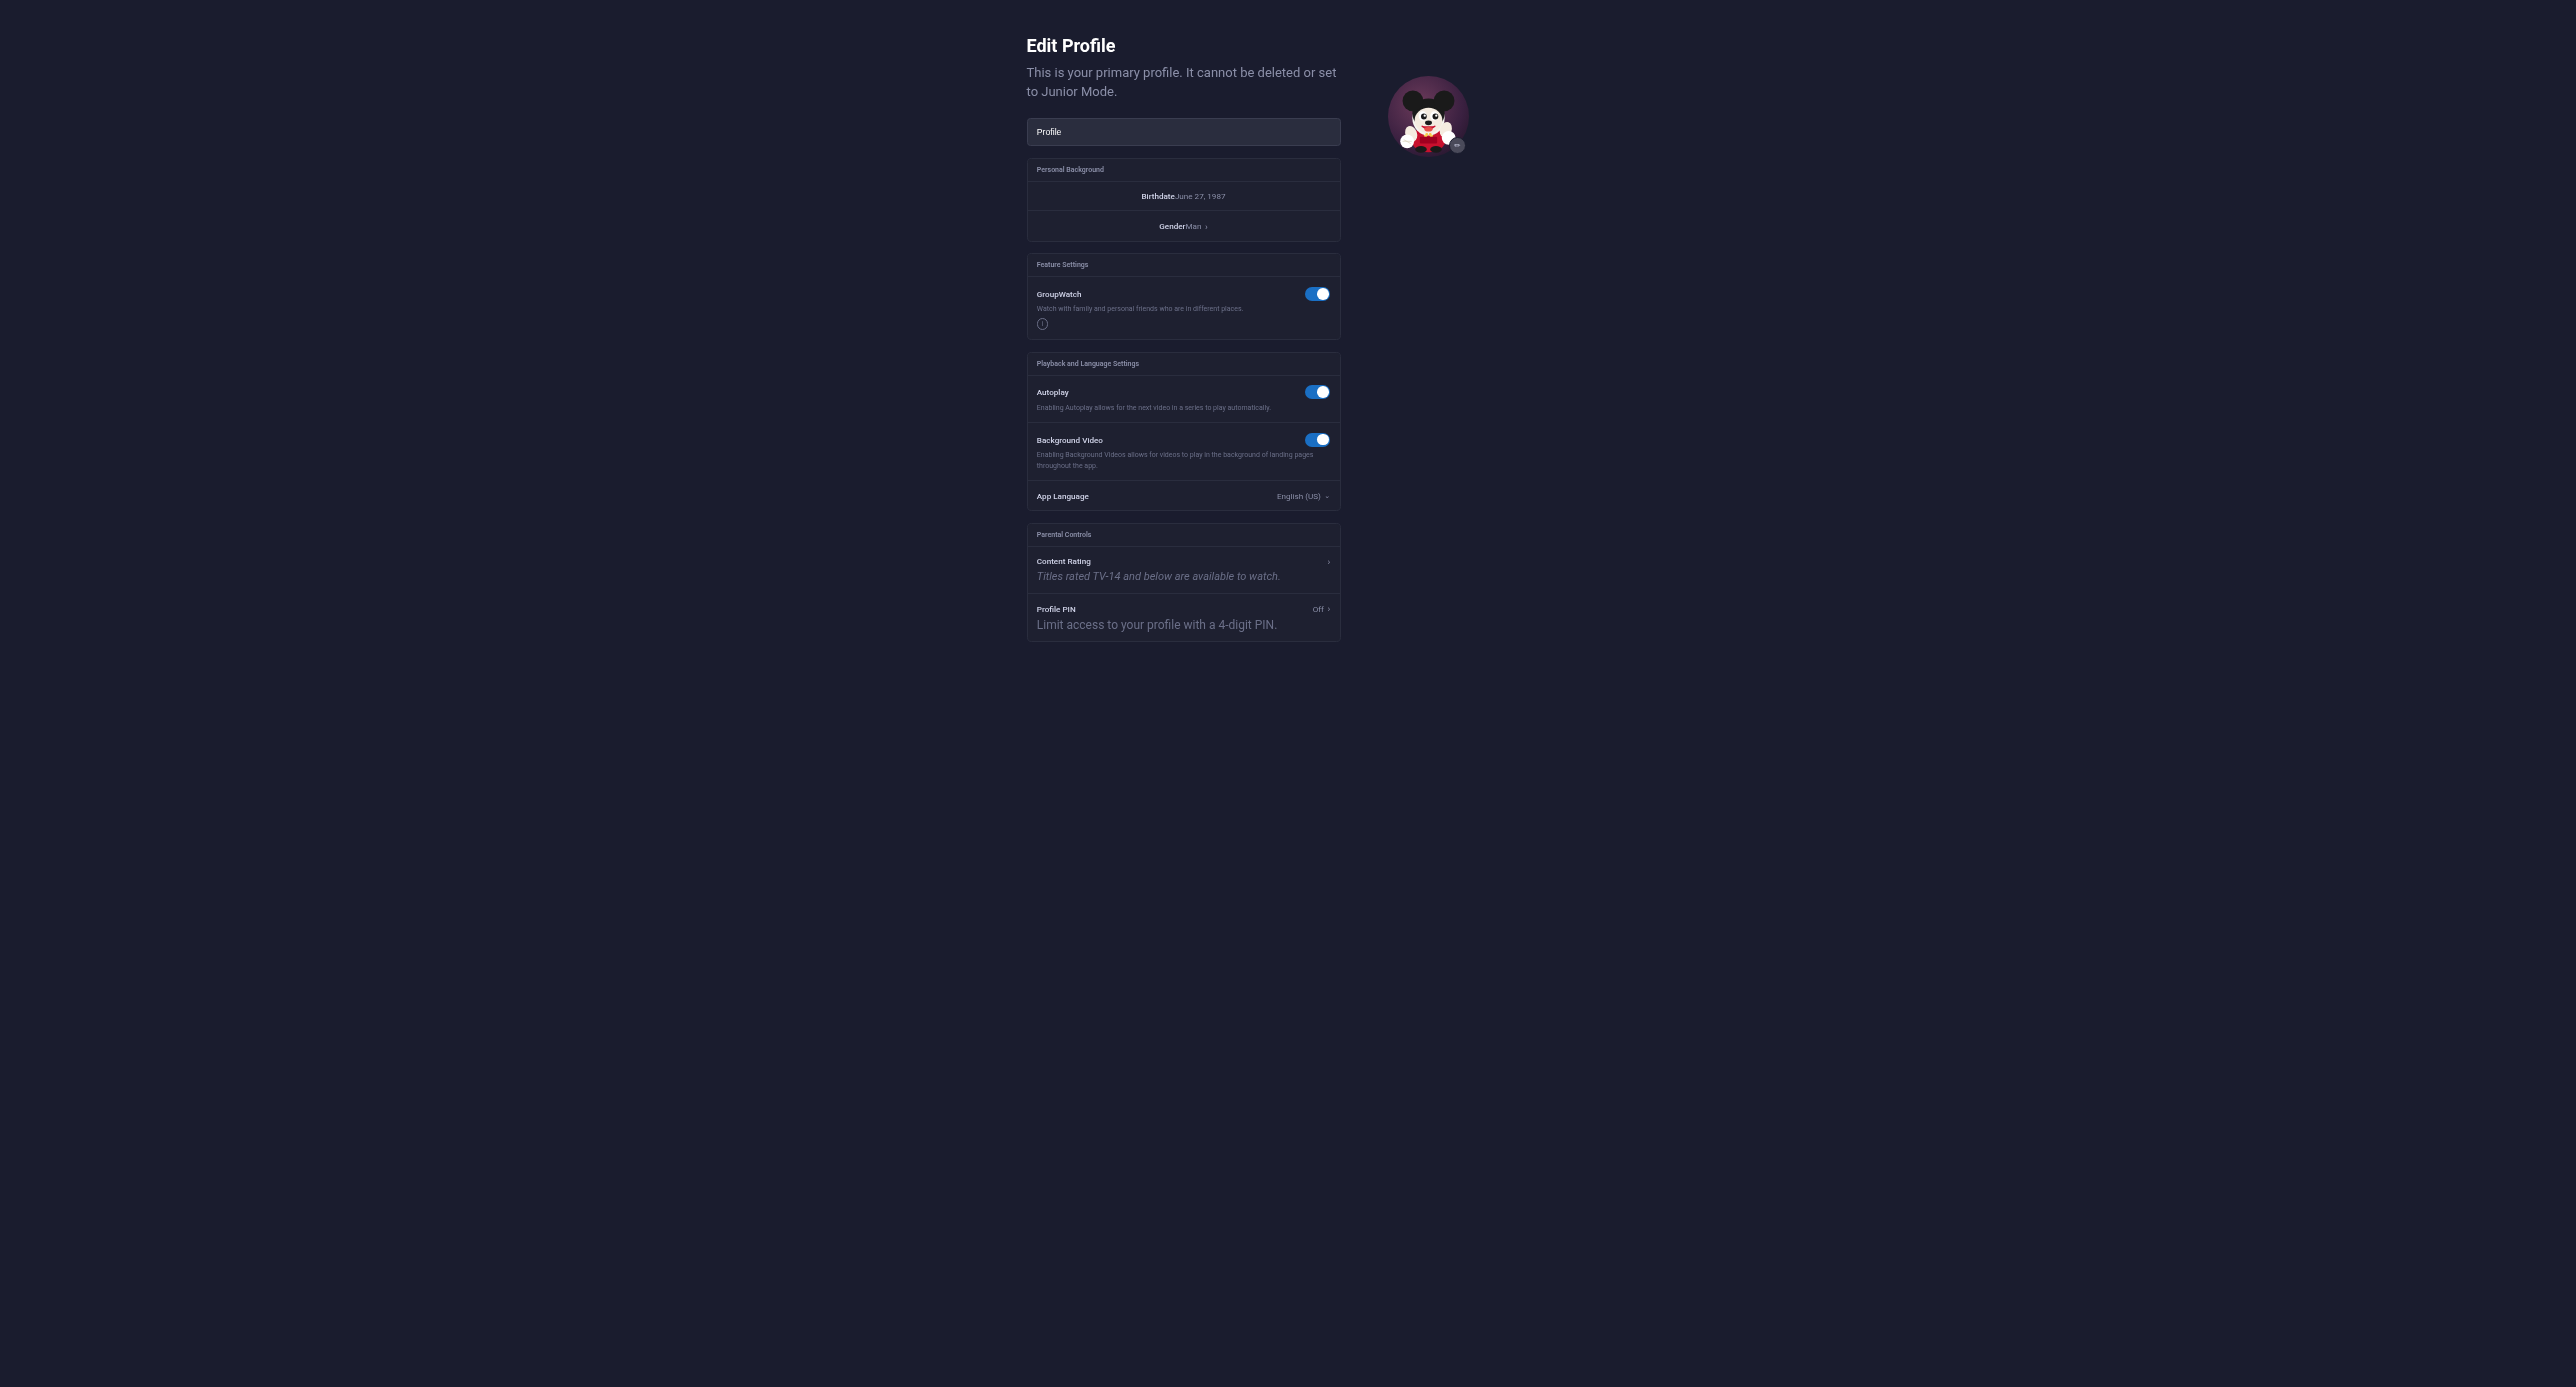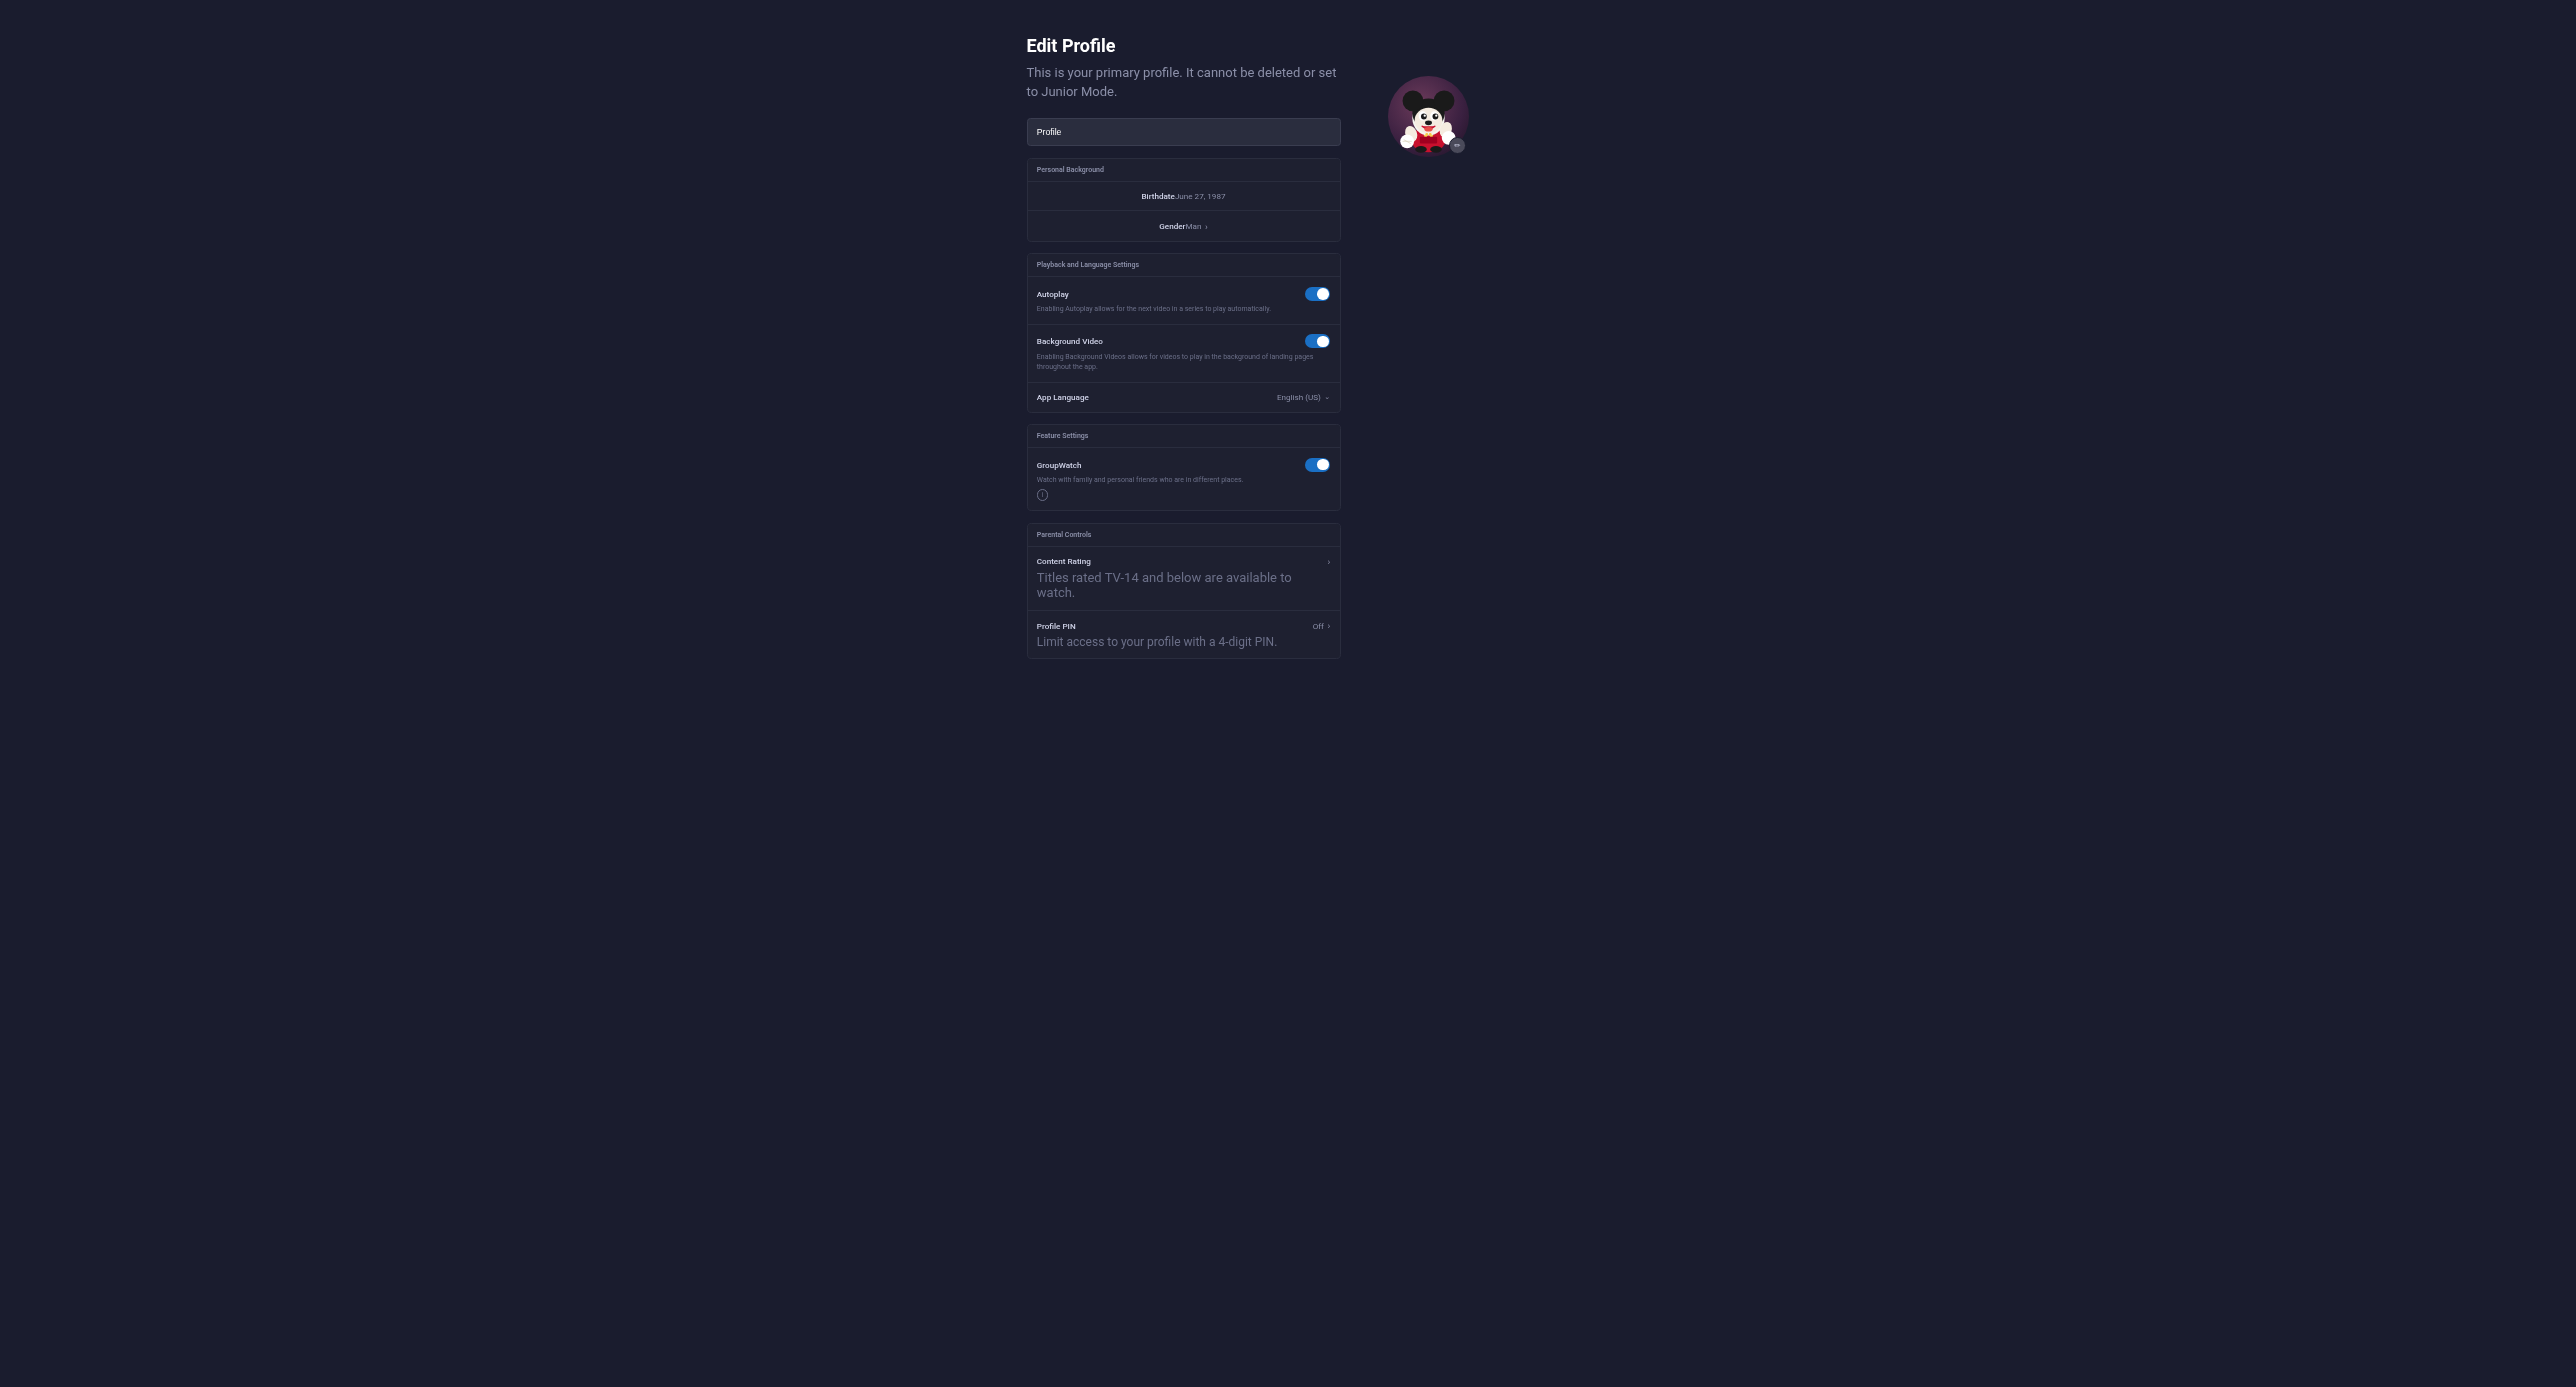--- a/index.html
+++ b/index.html
@@ -200,22 +200,23 @@
     }
 
     .content-rating-row {
       display: flex;
       justify-content: space-between;
       align-items: center;
       margin-bottom: 3.5px;
     }
 
     .content-rating-sub {
-      font-size: 13px;
+      font-size: 11px;
       color: #6b6f88;
+      font-style: italic;
     }
 
     .profile-pin-section {
       padding: 9.3px;
       cursor: pointer;
     }
 
     .profile-pin-row {
       display: flex;
       justify-content: space-between;
@@ -305,20 +306,40 @@
         <span class="row-label">Gender</span>
         <span class="row-value">
           <span>Man</span>
           <span class="chevron-icon">›</span>
         </span>
       </div>
     </div>
 
     
     <div class="section-card">
+      <div class="section-header">Feature Settings</div>
+
+      <div class="toggle-section">
+        <div class="toggle-row">
+          <span class="toggle-label">GroupWatch</span>
+          <div class="toggle">
+            <div class="toggle-track">
+              <div class="toggle-thumb"></div>
+            </div>
+          </div>
+        </div>
+        <p class="toggle-description">Watch with family and personal friends who are in different places.</p>
+        <div class="info-icon">
+          <span>i</span>
+        </div>
+      </div>
+    </div>
+
+    
+    <div class="section-card">
       <div class="section-header">Playback and Language Settings</div>
 
       <div class="toggle-section">
         <div class="toggle-row">
           <span class="toggle-label">Autoplay</span>
           <div class="toggle">
             <div class="toggle-track">
               <div class="toggle-thumb"></div>
             </div>
           </div>
@@ -342,40 +363,20 @@
         <span class="row-label">App Language</span>
         <span class="language-value">
           <span>English (US)</span>
           <span class="dropdown-icon">⌄</span>
         </span>
       </div>
     </div>
 
     
     <div class="section-card">
-      <div class="section-header">Feature Settings</div>
-
-      <div class="toggle-section">
-        <div class="toggle-row">
-          <span class="toggle-label">GroupWatch</span>
-          <div class="toggle">
-            <div class="toggle-track">
-              <div class="toggle-thumb"></div>
-            </div>
-          </div>
-        </div>
-        <p class="toggle-description">Watch with family and personal friends who are in different places.</p>
-        <div class="info-icon">
-          <span>i</span>
-        </div>
-      </div>
-    </div>
-
-    
-    <div class="section-card">
       <div class="section-header">Parental Controls</div>
 
       <div class="content-rating-section">
         <div class="content-rating-row">
           <span class="row-label">Content Rating</span>
           <span class="chevron-icon">›</span>
         </div>
         <p class="content-rating-sub">Titles rated TV-14 and below are available to watch.</p>
       </div>
 

